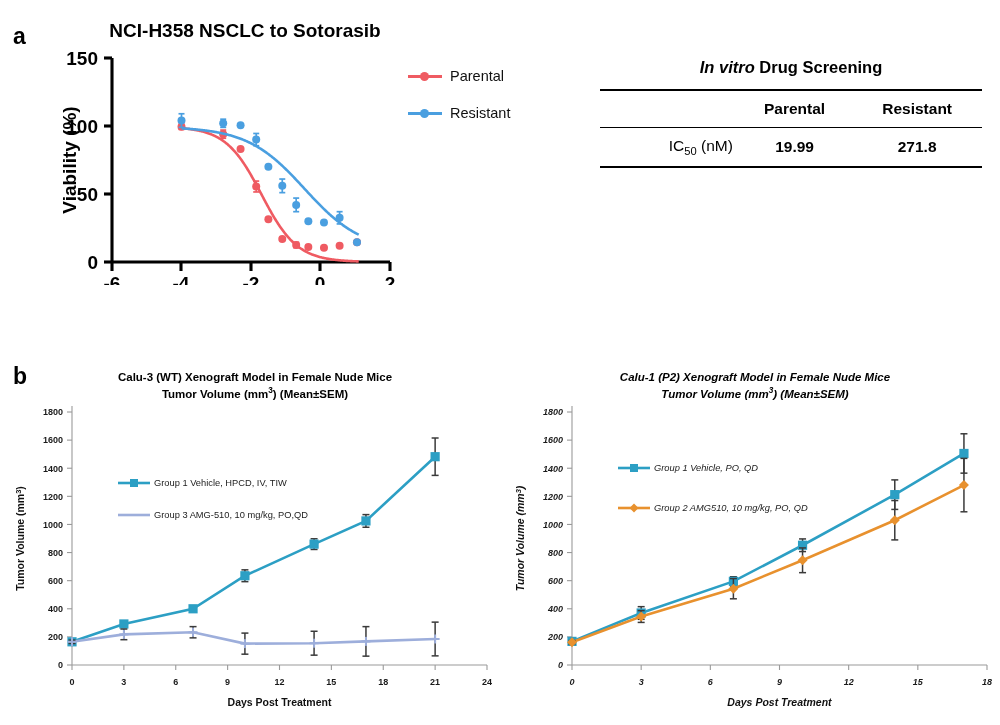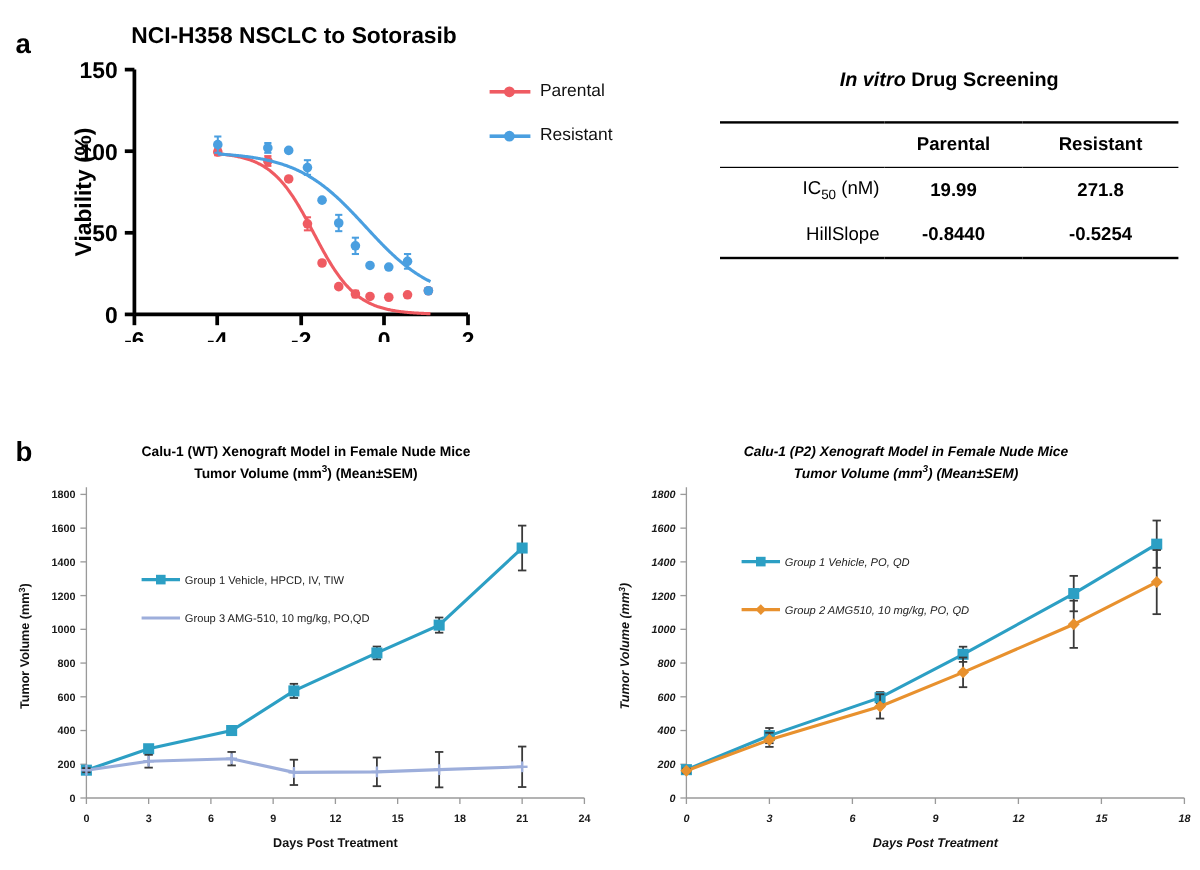--- a/index.html
+++ b/index.html
@@ -48,21 +48,21 @@
   .legend-mark .lmdot {
     position: absolute; left: 12px; top: 2px;
     width: 9px; height: 9px; border-radius: 50%;
   }
   .legend-text { font-size: 14.5px; color: #111; }
 
   
   #table-panel { position: absolute; left: 600px; top: 58px; width: 382px; }
   #table-title {
     text-align: center; font-size: 16.5px; font-weight: bold; color: #000;
-    margin-bottom: 24px;
+    margin-bottom: 12px;
   }
   #table-title i { font-style: italic; }
   #ivt { width: 100%; border-collapse: collapse; }
   #ivt th, #ivt td {
     padding: 9px 4px;
     font-size: 15.5px; color: #000;
     text-align: center;
     vertical-align: middle;
     font-weight: bold;
   }
@@ -243,38 +243,33 @@
         <tr class="rule-top">
           <th class="rowhead"></th>
           <th>Parental</th>
           <th>Resistant</th>
         </tr>
         <tr class="rule-mid">
           <td class="rowhead"><span>IC</span><sub>50</sub><span> (nM)</span></td>
           <td>19.99</td>
           <td>271.8</td>
         </tr>
-        <tr>
-          <td class="rowhead">HillSlope</td>
-          <td>-0.8440</td>
-          <td>-0.5254</td>
-        </tr>
         <tr class="rule-bot">
           <td style="padding:0;height:0"></td>
             <td style="padding:0;height:0"></td>
             <td style="padding:0;height:0"></td>
         </tr>
       </tbody>
     </table>
 
   </div>
 
   <div class="xeno" id="xeno-wt">
     <div class="xeno-title">
-      <span>Calu-1 (WT) Xenograft Model in Female Nude Mice</span><br>
+      <span>Calu-3 (WT) Xenograft Model in Female Nude Mice</span><br>
       <span>Tumor Volume (mm<sup>3</sup>) (Mean±SEM)</span>
     </div>
     <svg class="xeno-svg" id="svg-wt" width="500" height="365">
         <g>
           <line x1="72" y1="46" x2="72" y2="305" class="axis-line"></line>
           <line x1="72" y1="305" x2="487" y2="305" class="axis-line"></line>
           <line x1="67" y1="305" x2="72" y2="305" class="tick-line"></line>
           <text x="63" y="308.3" text-anchor="end" class="tick-lbl">0</text>
           <line x1="67" y1="276.8888888888889" x2="72" y2="276.8888888888889" class="tick-line"></line>
           <text x="63" y="280.1888888888889" text-anchor="end" class="tick-lbl">200</text>

